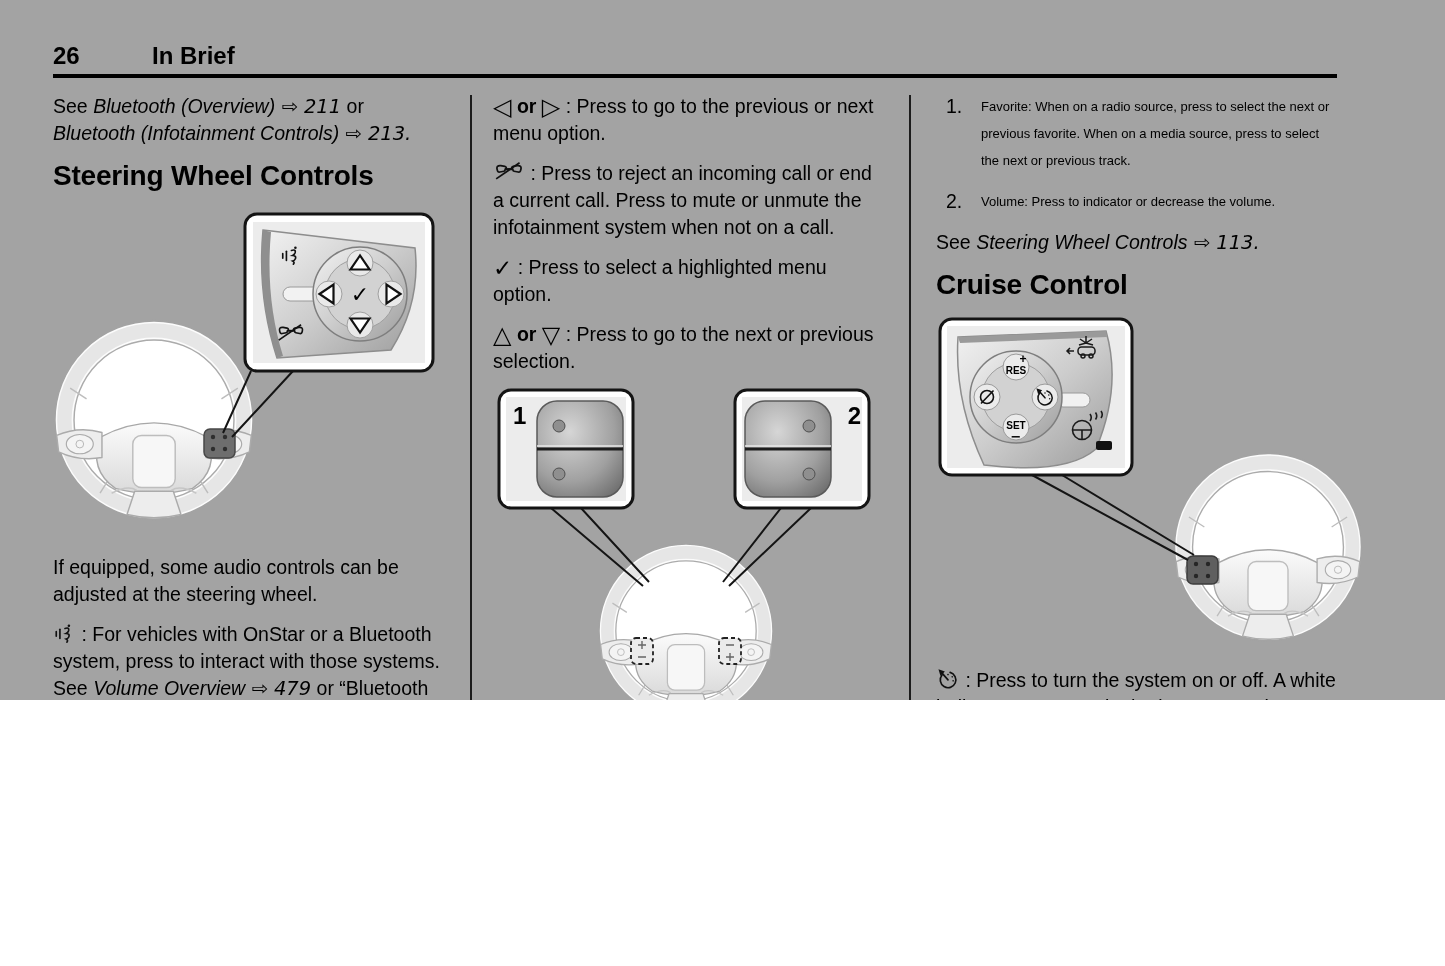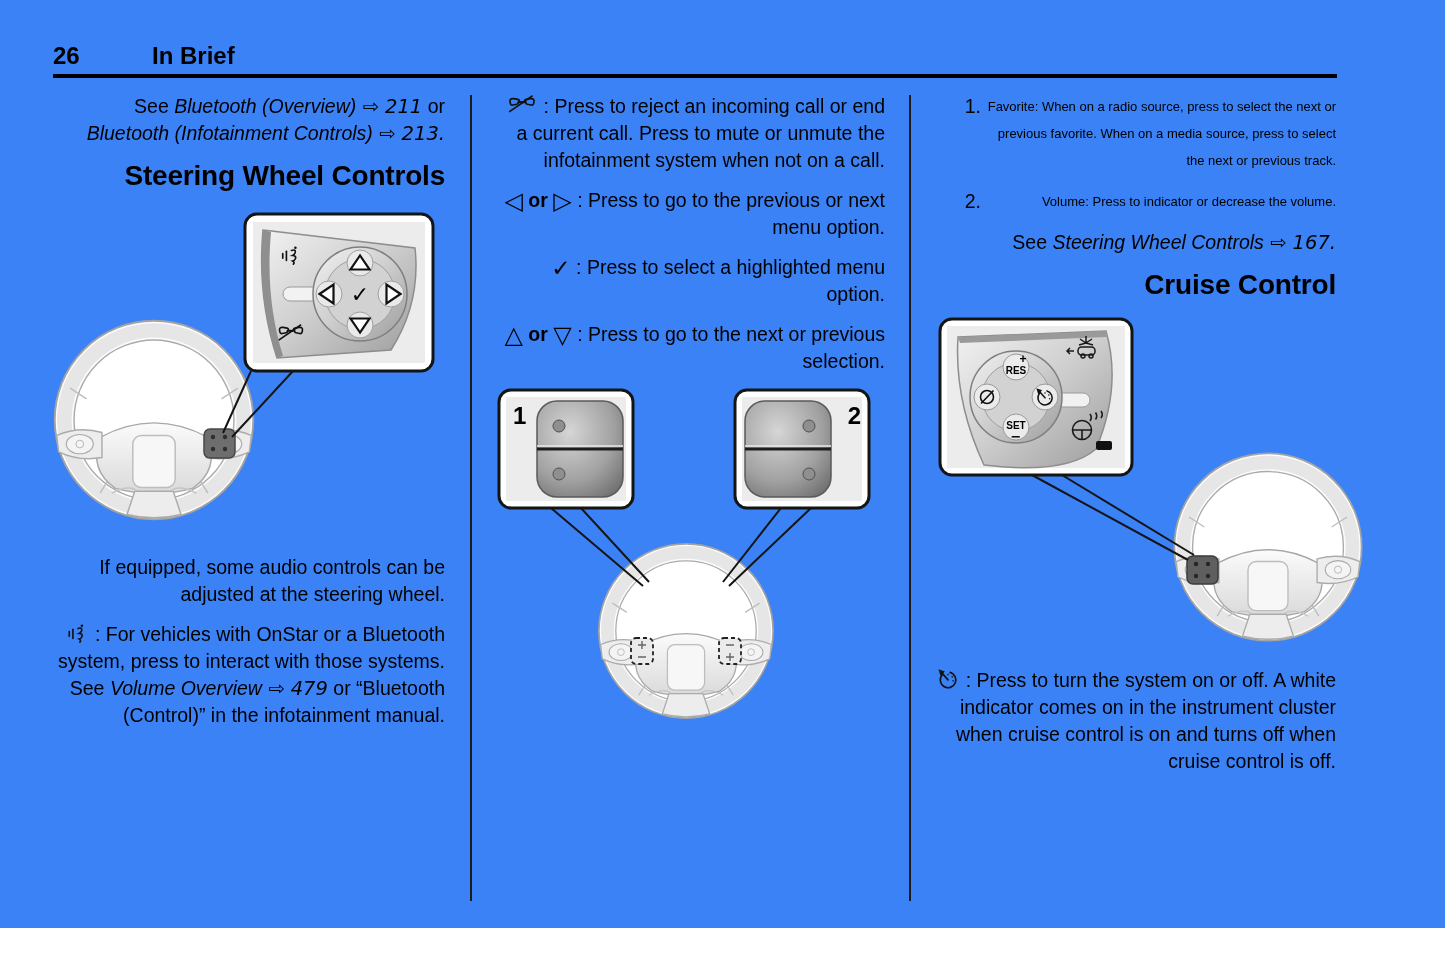--- a/index.html
+++ b/index.html
@@ -1,27 +1,27 @@
 <!DOCTYPE html>
 <html><head>
 <meta charset="utf-8">
 <style>
   html,body{margin:0;padding:0;background:#ffffff;}
-  .page{position:relative;width:1445px;height:928px;background:#3b82f6;overflow:hidden;
+  .page{position:relative;width:1445px;height:700px;background:#a3a3a3;overflow:hidden;
         font-family:"Liberation Sans", sans-serif;color:#000;}
   
   .hdr-num{position:absolute;left:53px;top:42px;font-size:24px;font-weight:bold;}
   .hdr-chapter{position:absolute;left:152px;top:42px;font-size:24px;font-weight:bold;}
   .hdr-rule{position:absolute;left:53px;top:74px;width:1284px;height:3.5px;background:#000;}
   
   .divider{position:absolute;top:95px;height:806px;width:1.6px;background:#1c1c1c;}
   #divider-1{left:470px;}
   #divider-2{left:909px;}
   
-  .col{position:absolute;top:93px;text-align:right;}
+  .col{position:absolute;top:93px;}
   #col-left{left:53px;width:392px;}
   #col-mid{left:493px;width:392px;}
   #col-right{left:936px;width:400px;}
   p{margin:0 0 13px 0;font-size:19.5px;line-height:27px;}
   i,.it{font-style:italic;}
   h2{font-size:28px;line-height:32px;margin:6px 0 16px 0;font-weight:bold;letter-spacing:-0.2px;}
   .sym{font-family:"DejaVu Sans", sans-serif;font-size:24px;line-height:1;vertical-align:-2px;}
   .sym-check{font-family:"DejaVu Sans", sans-serif;font-size:23px;font-weight:bold;line-height:1;vertical-align:-2px;}
   .bold-or{font-weight:bold;}
   .refarrow{font-family:"DejaVu Sans", sans-serif;}
@@ -152,25 +152,25 @@
     </div>
 
     <p>If equipped, some audio controls can be adjusted at the steering wheel.</p>
 
     <p><span class="inline-icon"><svg width="23" height="22" viewBox="0 0 24 24">
             <use href="#icn-voice"></use>
           </svg></span><span> : </span><span>For vehicles with OnStar or a Bluetooth system, press to interact with those systems. See </span><i>Volume Overview</i><i class="refarrow"> ⇨ 479</i><span> or “Bluetooth (Control)” in the infotainment manual.</span></p>
   </div>
 
   <div class="col" id="col-mid">
+    <p><span class="sym">◁</span> <span class="bold-or">or</span> <span class="sym">▷</span><span> : </span><span>Press to go to the previous or next menu option.</span></p>
+
     <p><span class="inline-icon"><svg width="32" height="22" viewBox="0 0 34 24">
             <use href="#icn-endcall"></use>
           </svg></span><span> : </span><span>Press to reject an incoming call or end a current call. Press to mute or unmute the infotainment system when not on a call.</span></p>
-
-    <p><span class="sym">◁</span> <span class="bold-or">or</span> <span class="sym">▷</span><span> : </span><span>Press to go to the previous or next menu option.</span></p>
 
     <p><span class="sym-check">✓</span><span> : </span><span>Press to select a highlighted menu option.</span></p>
 
     <p><span class="sym">△</span> <span class="bold-or">or</span> <span class="sym">▽</span><span> : </span><span>Press to go to the next or previous selection.</span></p>
 
     <div class="figure" id="fig2">
       <svg width="392" height="330" viewBox="0 0 392 330">
         <use href="#wheel-front" x="100" y="150" width="186" height="186"></use>
         <rect x="138" y="250" width="22" height="26" rx="5" fill="#ebebeb" stroke="#222" stroke-width="1.8" stroke-dasharray="4 3"></rect>
         <path d="M145,257 h8 M149,253 v8 M145,269 h8" stroke="#666" stroke-width="1.4" fill="none"></path>
@@ -206,21 +206,21 @@
   <div class="col" id="col-right">
     <div class="oli">
       <span class="num">1.</span>
       <span class="li-text">Favorite: When on a radio source, press to select the next or previous favorite. When on a media source, press to select the next or previous track.</span>
     </div>
     <div class="oli">
       <span class="num">2.</span>
       <span class="li-text">Volume: Press to indicator or decrease the volume.</span>
     </div>
 
-    <p><span>See </span><i>Steering Wheel Controls</i><i class="refarrow"> ⇨ 167.</i></p>
+    <p><span>See </span><i>Steering Wheel Controls</i><i class="refarrow"> ⇨ 113.</i></p>
 
     <h2>Cruise Control</h2>
 
     <div class="figure" id="fig3">
       <svg width="474" height="342" viewBox="0 0 474 342">
         <use href="#wheel-front" x="232" y="130" width="200" height="200"></use>
         <g>
           <rect x="251" y="239" width="31" height="28" rx="6" fill="#5f5f5f" stroke="#3d3d3d" stroke-width="1.5"></rect>
           <circle cx="260" cy="247" r="2.2" fill="#262626"></circle>
             <circle cx="272" cy="247" r="2.2" fill="#262626"></circle>

